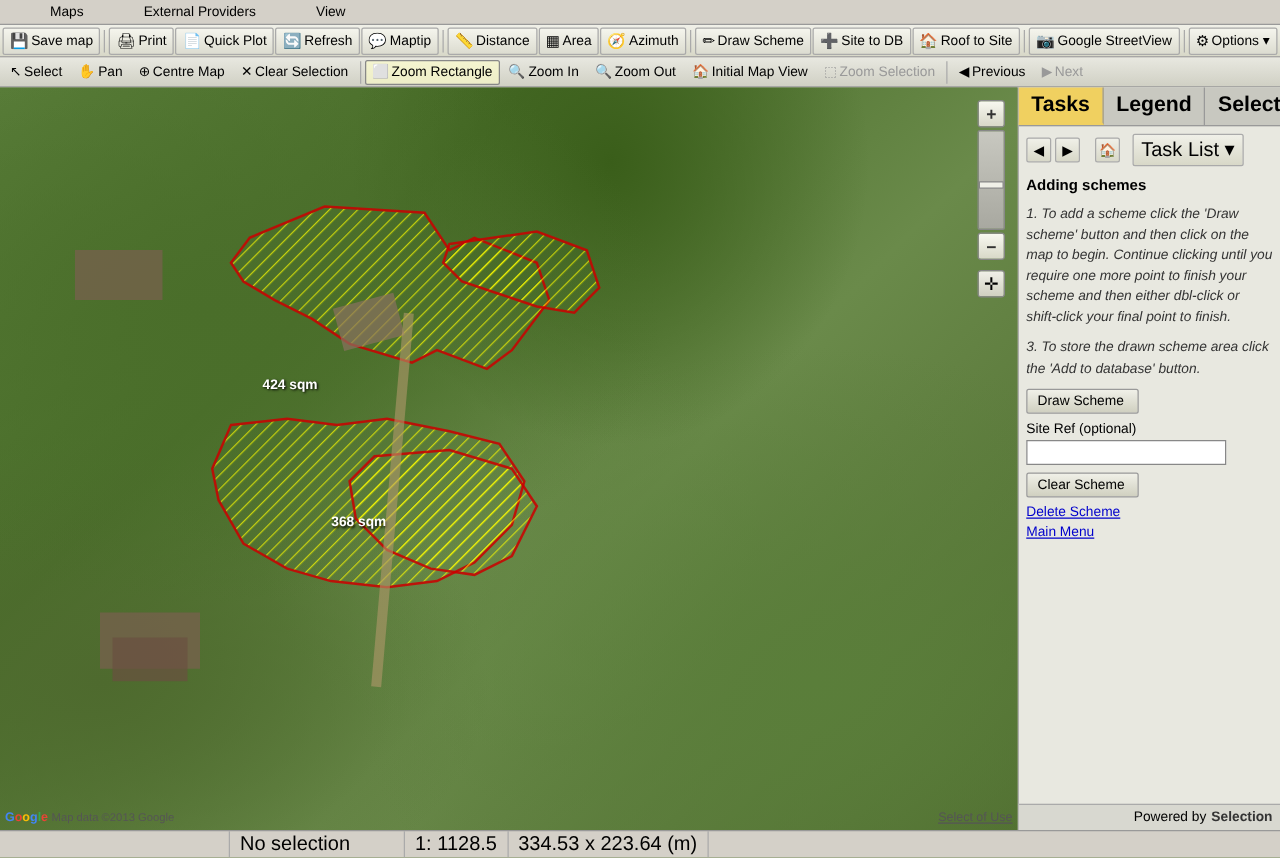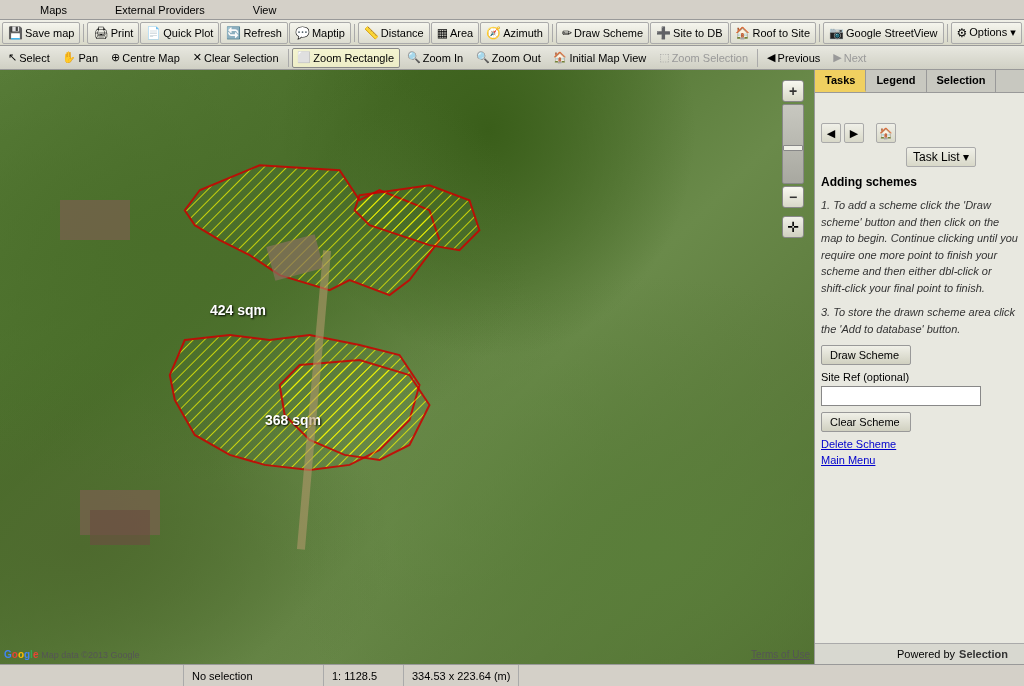--- a/index.html
+++ b/index.html
@@ -97,21 +97,21 @@
 
     
     #panel-tabs {
       display: flex;
       background: #c8c8c0;
       border-bottom: 1px solid #999;
     }
     .panel-tab {
       padding: 4px 10px;
       cursor: pointer;
-      font-size: 11px;
+      font-size: 17px;
       font-weight: bold;
       border-right: 1px solid #999;
     }
     .panel-tab.active {
       background: #f0d060;
       border-bottom: 2px solid #f0d060;
     }
 
     
     #panel-content {
@@ -138,22 +138,21 @@
 
     .task-list-btn {
       display: flex;
       align-items: flex-start;
       gap: 2px;
       padding: 2px 6px;
       background: linear-gradient(to bottom, #f0f0e8, #d8d8c8);
       border: 1px solid #aaa;
       border-radius: 2px;
       cursor: pointer;
-      font-size: 12px;
-      margin-top: 48px;
+      font-size: 16px;
     }
 
     h3.panel-heading {
       font-size: 12px;
       font-weight: bold;
       margin-bottom: 8px;
     }
 
     .panel-text {
       font-size: 11px;
@@ -202,21 +201,21 @@
     }
 
     
     #statusbar {
       height: 22px;
       background: #d4d0c8;
       border-top: 1px solid #999;
       display: flex;
       align-items: center;
       padding: 0 4px;
-      font-size: 11px;
+      font-size: 16px;
       gap: 0;
     }
     .status-seg {
       padding: 0 8px;
       border-right: 1px solid #aaa;
       height: 100%;
       display: flex;
       align-items: center;
     }
     .status-seg:first-child { padding-left: 4px; min-width: 120px; }
@@ -287,21 +286,21 @@
       top: 0; left: 0;
       width: 100%;
       height: 100%;
       pointer-events: none;
     }
 
     
     .map-label {
       position: absolute;
       color: white;
-      font-size: 14px;
+      font-size: 11px;
       font-weight: bold;
       text-shadow: 1px 1px 2px black;
       pointer-events: none;
     }
 
     
     .google-logo {
       position: absolute;
       bottom: 4px;
       left: 4px;
@@ -476,21 +475,21 @@
       </div>
       <div class="zoom-btn">−</div>
       <div style="height:4px;"></div>
       <div class="zoom-nav" style="font-size:14px;">✛</div>
     </div>
 
     <div class="google-logo">
       <span style="color:#4285F4; font-weight:bold;">G</span><span style="color:#EA4335; font-weight:bold;">o</span><span style="color:#FBBC05; font-weight:bold;">o</span><span style="color:#4285F4; font-weight:bold;">g</span><span style="color:#34A853; font-weight:bold;">l</span><span style="color:#EA4335; font-weight:bold;">e</span>
       <span style="font-size:9px;">Map data ©2013 Google</span>
     </div>
-    <div class="terms-link">Terms of Use</div>
+    <div class="terms-link">Select of Use</div>
   </div>
 
   <div id="right-panel">
 
     <div id="panel-tabs">
       <div class="panel-tab active">Tasks</div>
       <div class="panel-tab">Legend</div>
       <div class="panel-tab">Selection</div>
     </div>
 
@@ -517,21 +516,21 @@
       <div class="panel-label">Site Ref (optional)</div>
       <input class="panel-input" type="text" value="" style="">
 
 
       <button class="panel-btn">Clear Scheme</button>
 
       <a class="panel-link">Delete Scheme</a>
       <a class="panel-link">Main Menu</a>
     </div>
 
-    <div style="padding: 4px 16px; border-top: 1px solid #aaa; background: #d8d8d0; display:flex; align-items:center; justify-content:flex-end; gap:4px;">
+    <div style="padding: 4px 6px; border-top: 1px solid #aaa; background: #d8d8d0; display:flex; align-items:center; justify-content:flex-end; gap:4px;">
       <span>Powered by</span>
       <span style="font-weight:bold; color:#333;">Selection</span>
     </div>
   </div>
 </div>
 
 <div id="statusbar">
   <div class="status-seg" style="min-width:180px;">&nbsp;</div>
   <div class="status-seg" style="min-width:140px;">No selection</div>
   <div class="status-seg" style="min-width:80px;">

